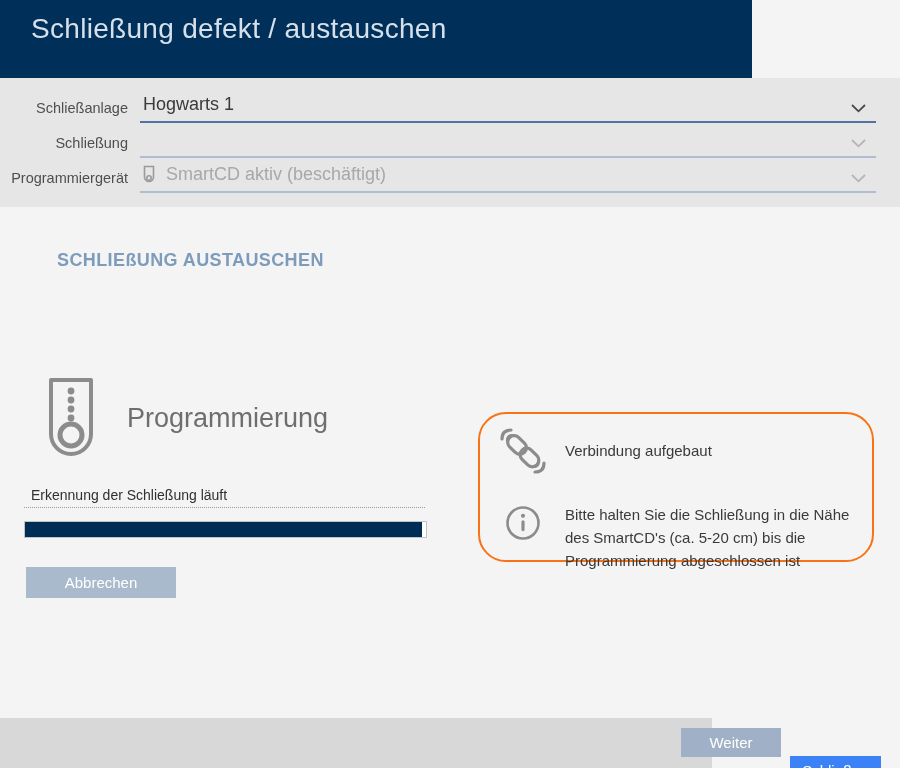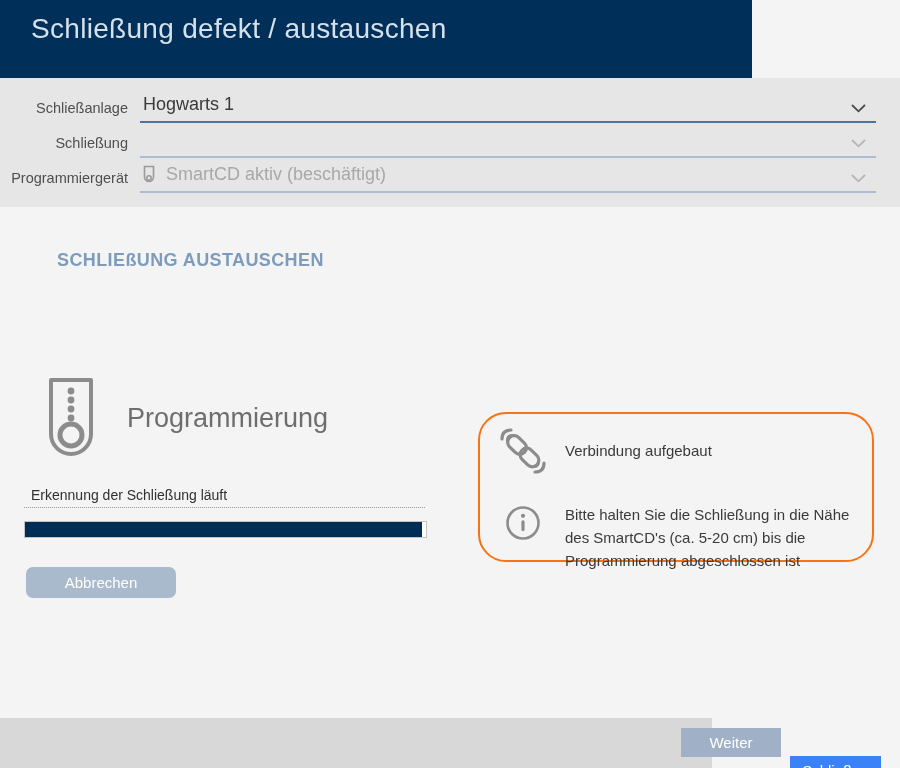--- a/index.html
+++ b/index.html
@@ -55,21 +55,21 @@
   .progress-track {
     position:absolute; left:24px; top:521px; width:403px; height:17px;
     background:#ffffff; border:1px solid #c3c3c3;
   }
   .progress-fill { height:100%; background:#002d55; }
 
   .btn {
     display:flex; align-items:center; justify-content:center;
     color:#ffffff; font-size:15px; cursor:pointer; user-select:none;
   }
-  .cancel-button { position:absolute; left:26px; top:567px; width:150px; height:31px; background:#a9bacc;border-radius:7px; }
+  .cancel-button { position:absolute; left:26px; top:567px; width:150px; height:31px; background:#a9bacc; }
 
   
   .info-panel {
     position:absolute; left:478px; top:412px; width:396px; height:150px;
     border:2px solid #f97316; border-radius:28px;
   }
   .conn-icon { position:absolute; left:20px; top:14px; line-height:0; }
   .conn-text { position:absolute; left:85px; top:28px; font-size:15px; color:#3a3a3a; }
   .info-icon { position:absolute; left:25px; top:91px; line-height:0; }
   .info-text { position:absolute; left:85px; top:89px; width:312px; font-size:15px; line-height:23px; color:#3a3a3a; }

